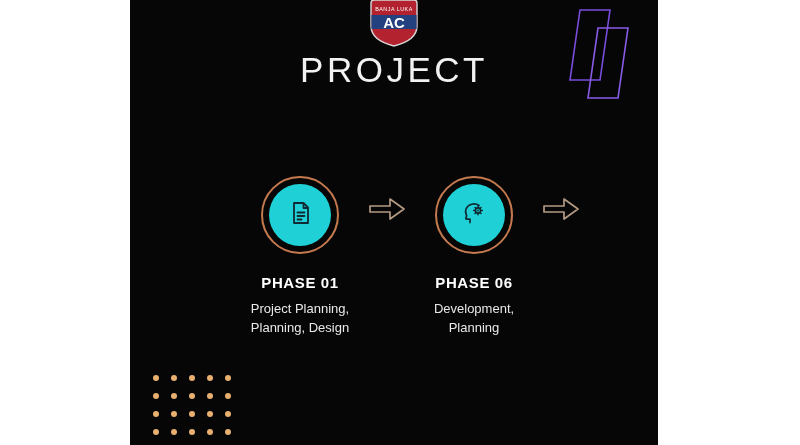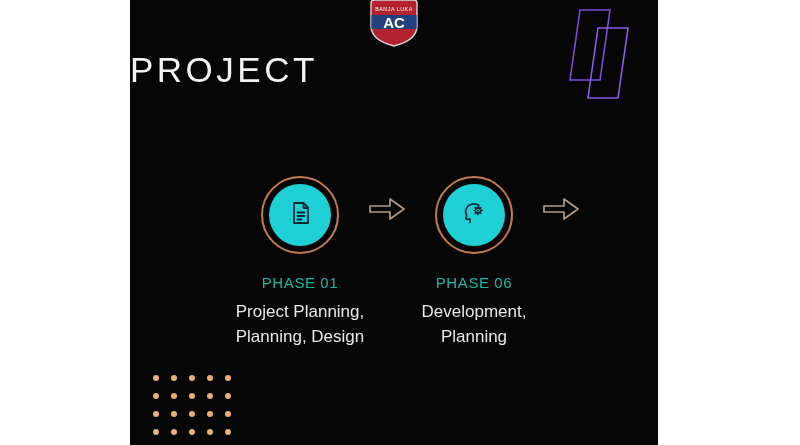--- a/index.html
+++ b/index.html
@@ -44,20 +44,21 @@
     width: 80px;
     height: 105px;
   }
 
   
   #title {
     position: absolute;
     left: 0;
     right: 0;
     top: 48px;
+    text-align: center;
     color: #f2f2f2;
     font-size: 35px;
     font-weight: 400;
     letter-spacing: 3.5px;
     line-height: 1.26;
   }
   #title .line { display: block; white-space: nowrap; }
 
   
   #phases {
@@ -90,30 +91,30 @@
     width: 62px;
     height: 62px;
     border-radius: 50%;
     background: #1fd0d6;
     display: flex;
     align-items: center;
     justify-content: center;
   }
   .phase-title {
     margin-top: 20px;
-    color: #14b8a6;
+    color: #ffffff;
     font-size: 15px;
-    font-weight: normal;
+    font-weight: bold;
     letter-spacing: 0.6px;
     white-space: nowrap;
   }
   .phase-desc {
     margin-top: 9px;
     color: #e8e8e8;
-    font-size: 17px;
+    font-size: 13px;
     line-height: 1.45;
     text-align: center;
   }
   .arrow {
     flex: 0 0 auto;
     width: 54px;
     display: flex;
     justify-content: center;
     padding-top: 18px;
     margin: 0 -14px;

